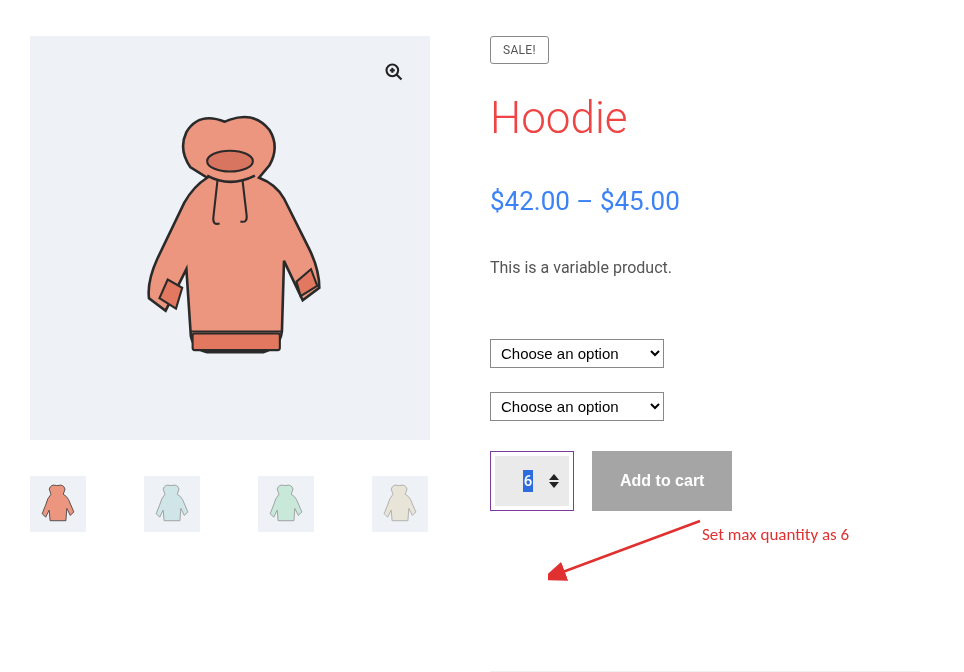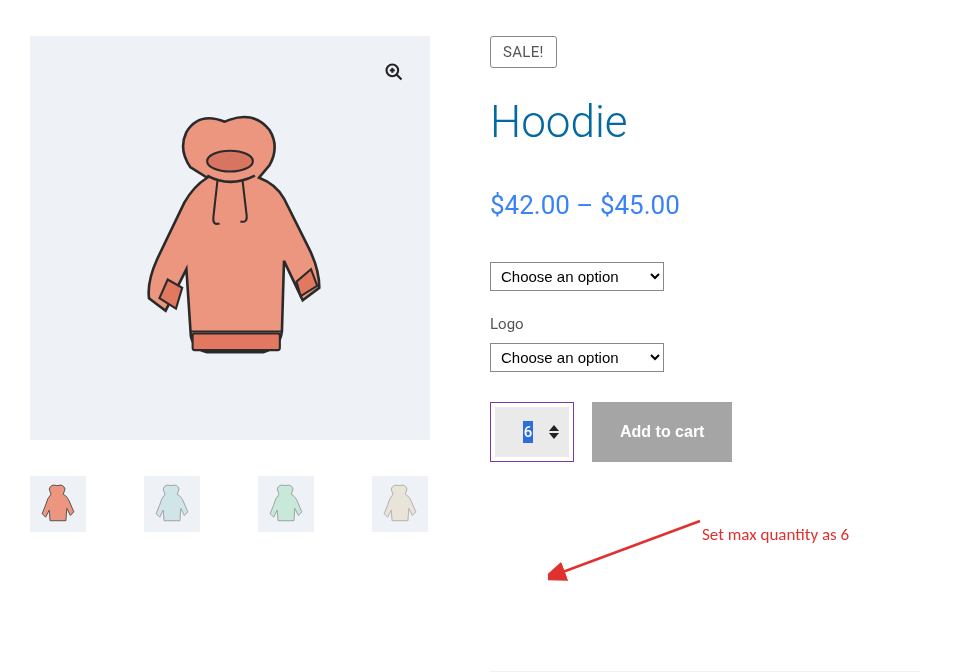--- a/index.html
+++ b/index.html
@@ -68,30 +68,30 @@
     }
     .thumb svg { width: 36px; height: 44px; }
     .details {
       flex: 1;
       padding-top: 0;
     }
     .sale-badge {
       display: inline-block;
       border: 1px solid #888;
       padding: 6px 12px;
-      font-size: 15px;
+      font-size: 12px;
       color: #555;
       letter-spacing: 0.3px;
       border-radius: 3px;
       margin-bottom: 28px;
     }
     .product-title {
       font-size: 44px;
       font-weight: 300;
-      color: #0369a1;
+      color: #ef4444;
       margin-bottom: 42px;
     }
     .price {
       font-size: 26px;
       color: #3b82f6;
       margin-bottom: 42px;
     }
     .description {
       font-size: 16px;
       color: #555;
@@ -247,29 +247,29 @@
             <path d="M 18 4 Q 12 2 10 8 L 12 14 Q 8 18 6 26 L 2 36 L 6 40 L 10 32 L 11 44 L 29 44 L 30 30 L 34 38 L 38 34 L 32 20 Q 30 16 26 14 L 28 8 Q 26 2 20 4 Z" fill="#e8e4d7" stroke="#aaa" stroke-width="1"></path>
           </svg>
       </div>
     </div>
   </div>
 
   <div class="details">
     <div class="sale-badge">SALE!</div>
     <h1 class="product-title">Hoodie</h1>
     <div class="price">$42.00 – $45.00</div>
+    <div class="description">This is a variable product.</div>
 
     <div class="variation">
       <select class="variation-select">
         <option>Choose an option</option>
       </select>
     </div>
 
     <div class="variation">
-      <label class="variation-label">Logo</label>
       <select class="variation-select">
         <option>Choose an option</option>
       </select>
     </div>
 
     <div class="cart-row">
       <div class="qty-wrap">
         <div class="qty-inner">
           <span class="qty-value">6</span>
           <div class="qty-spinner">

